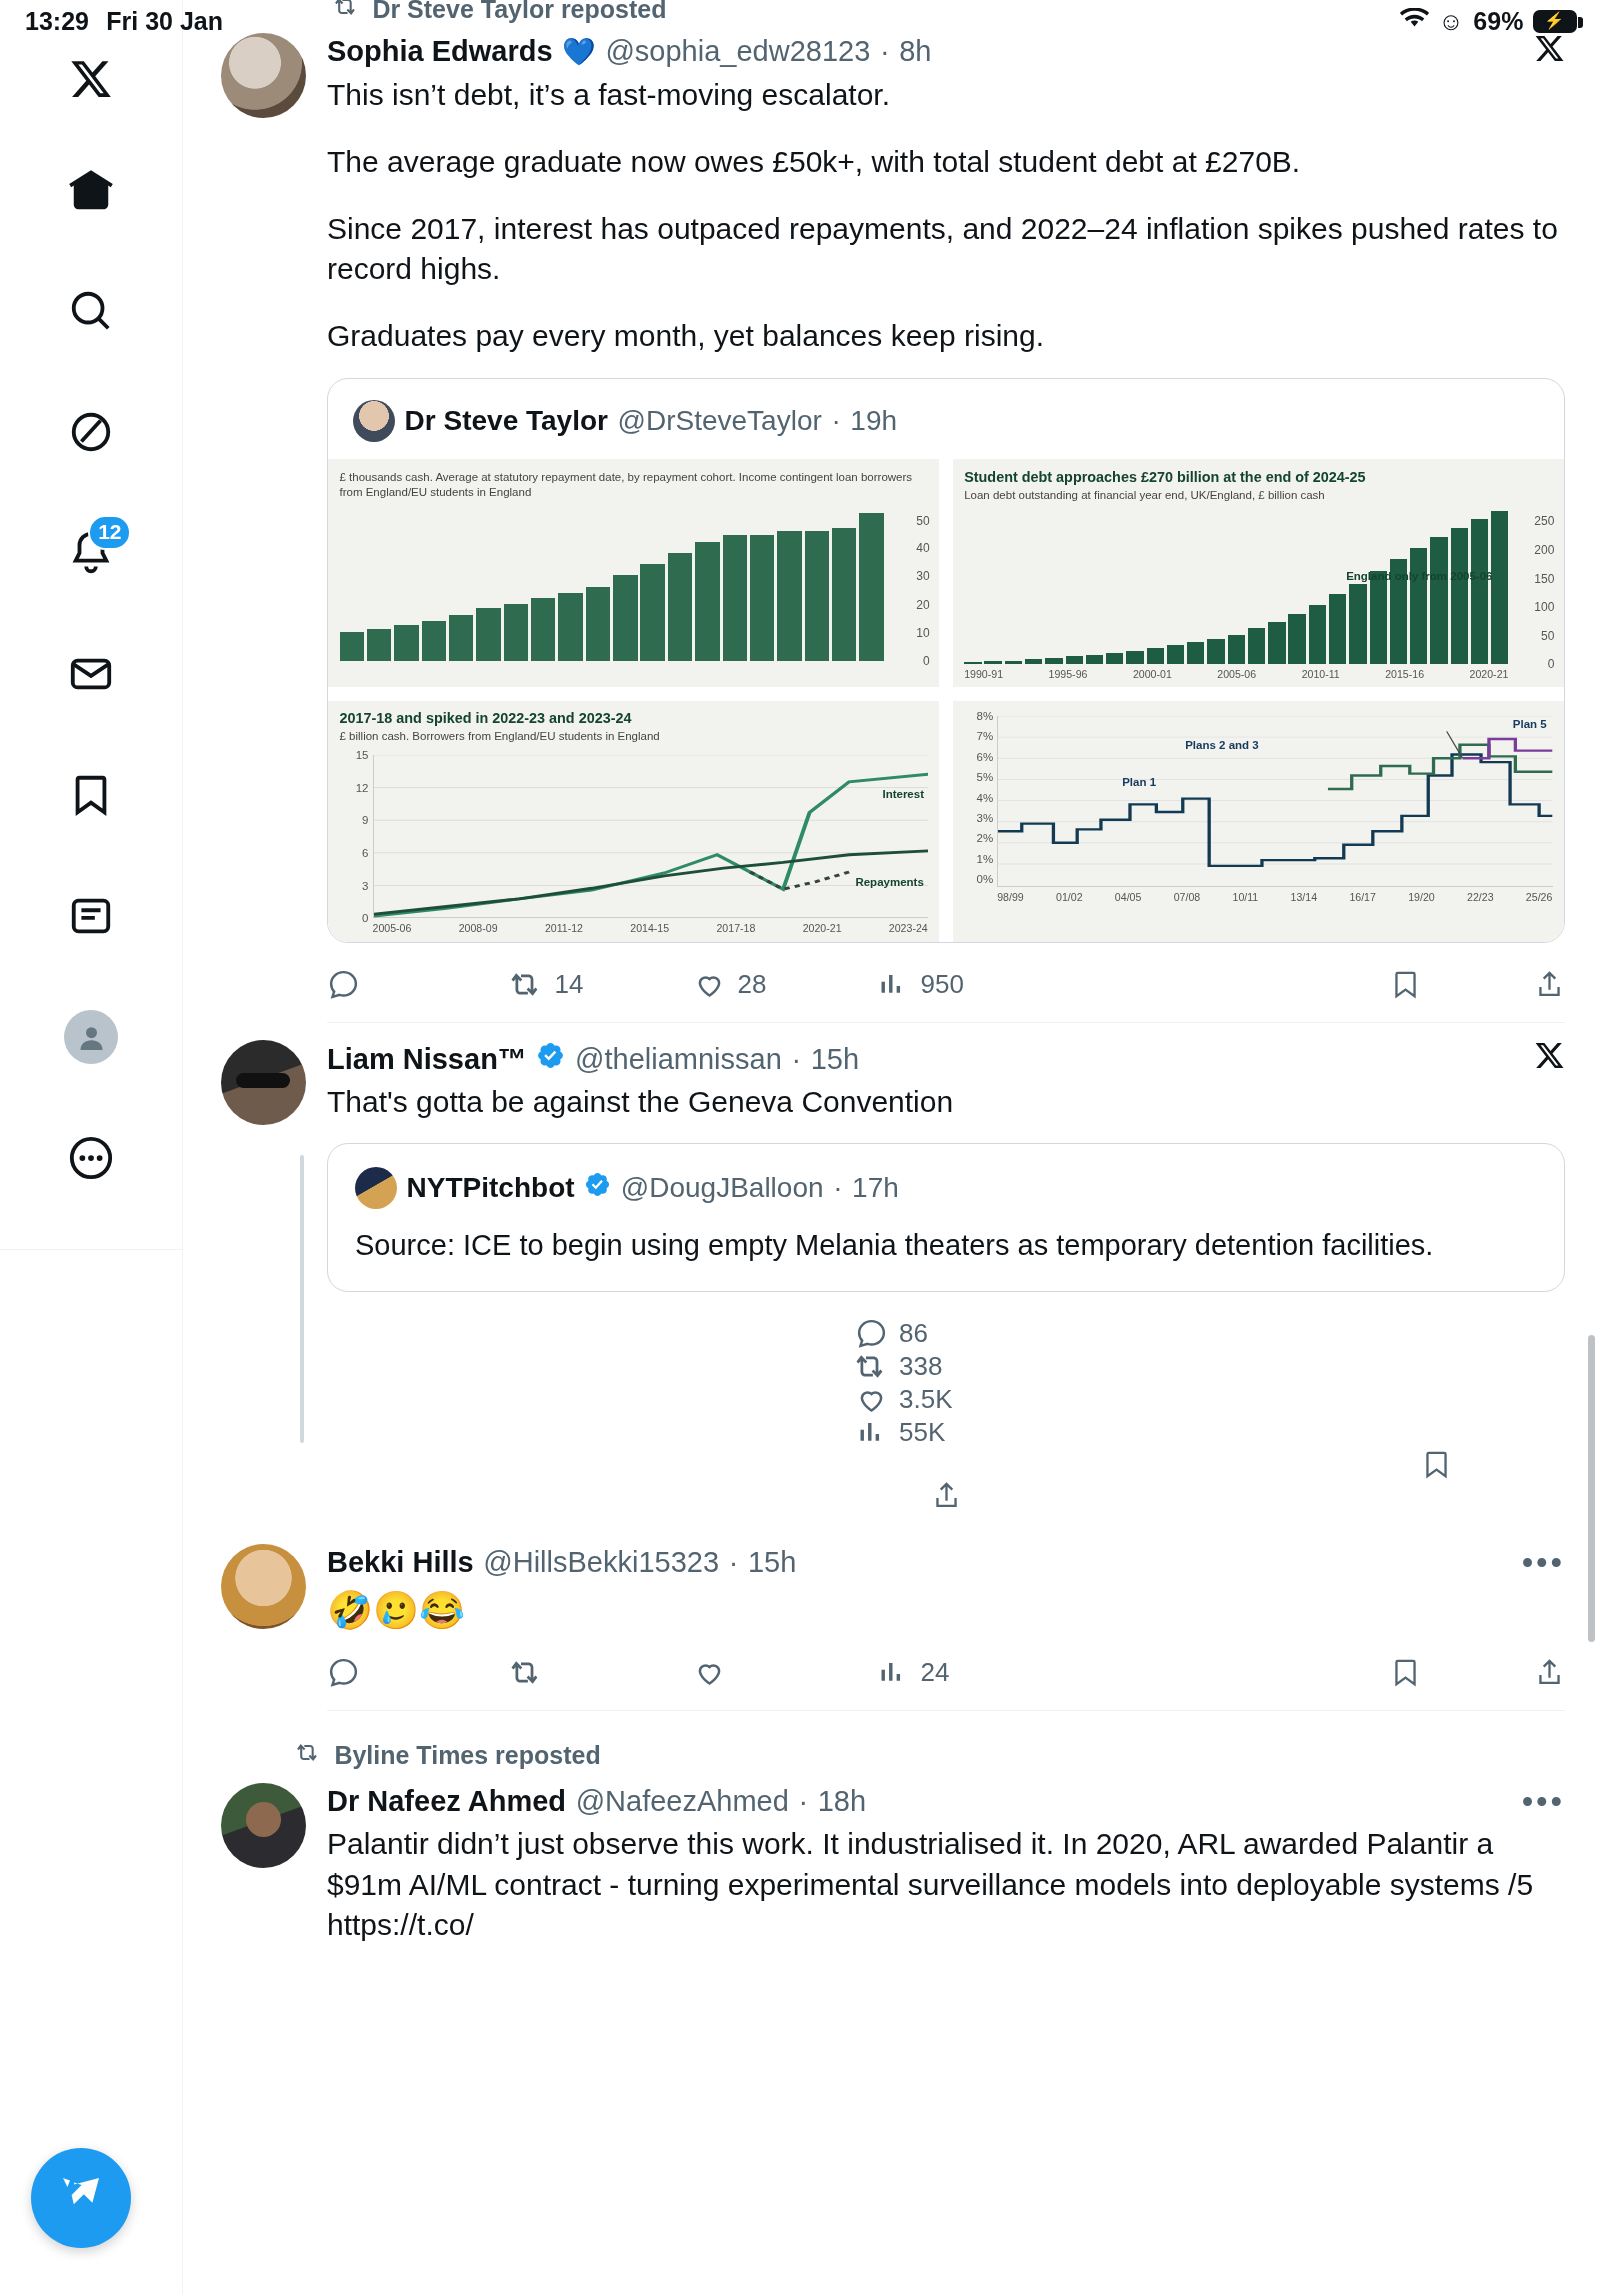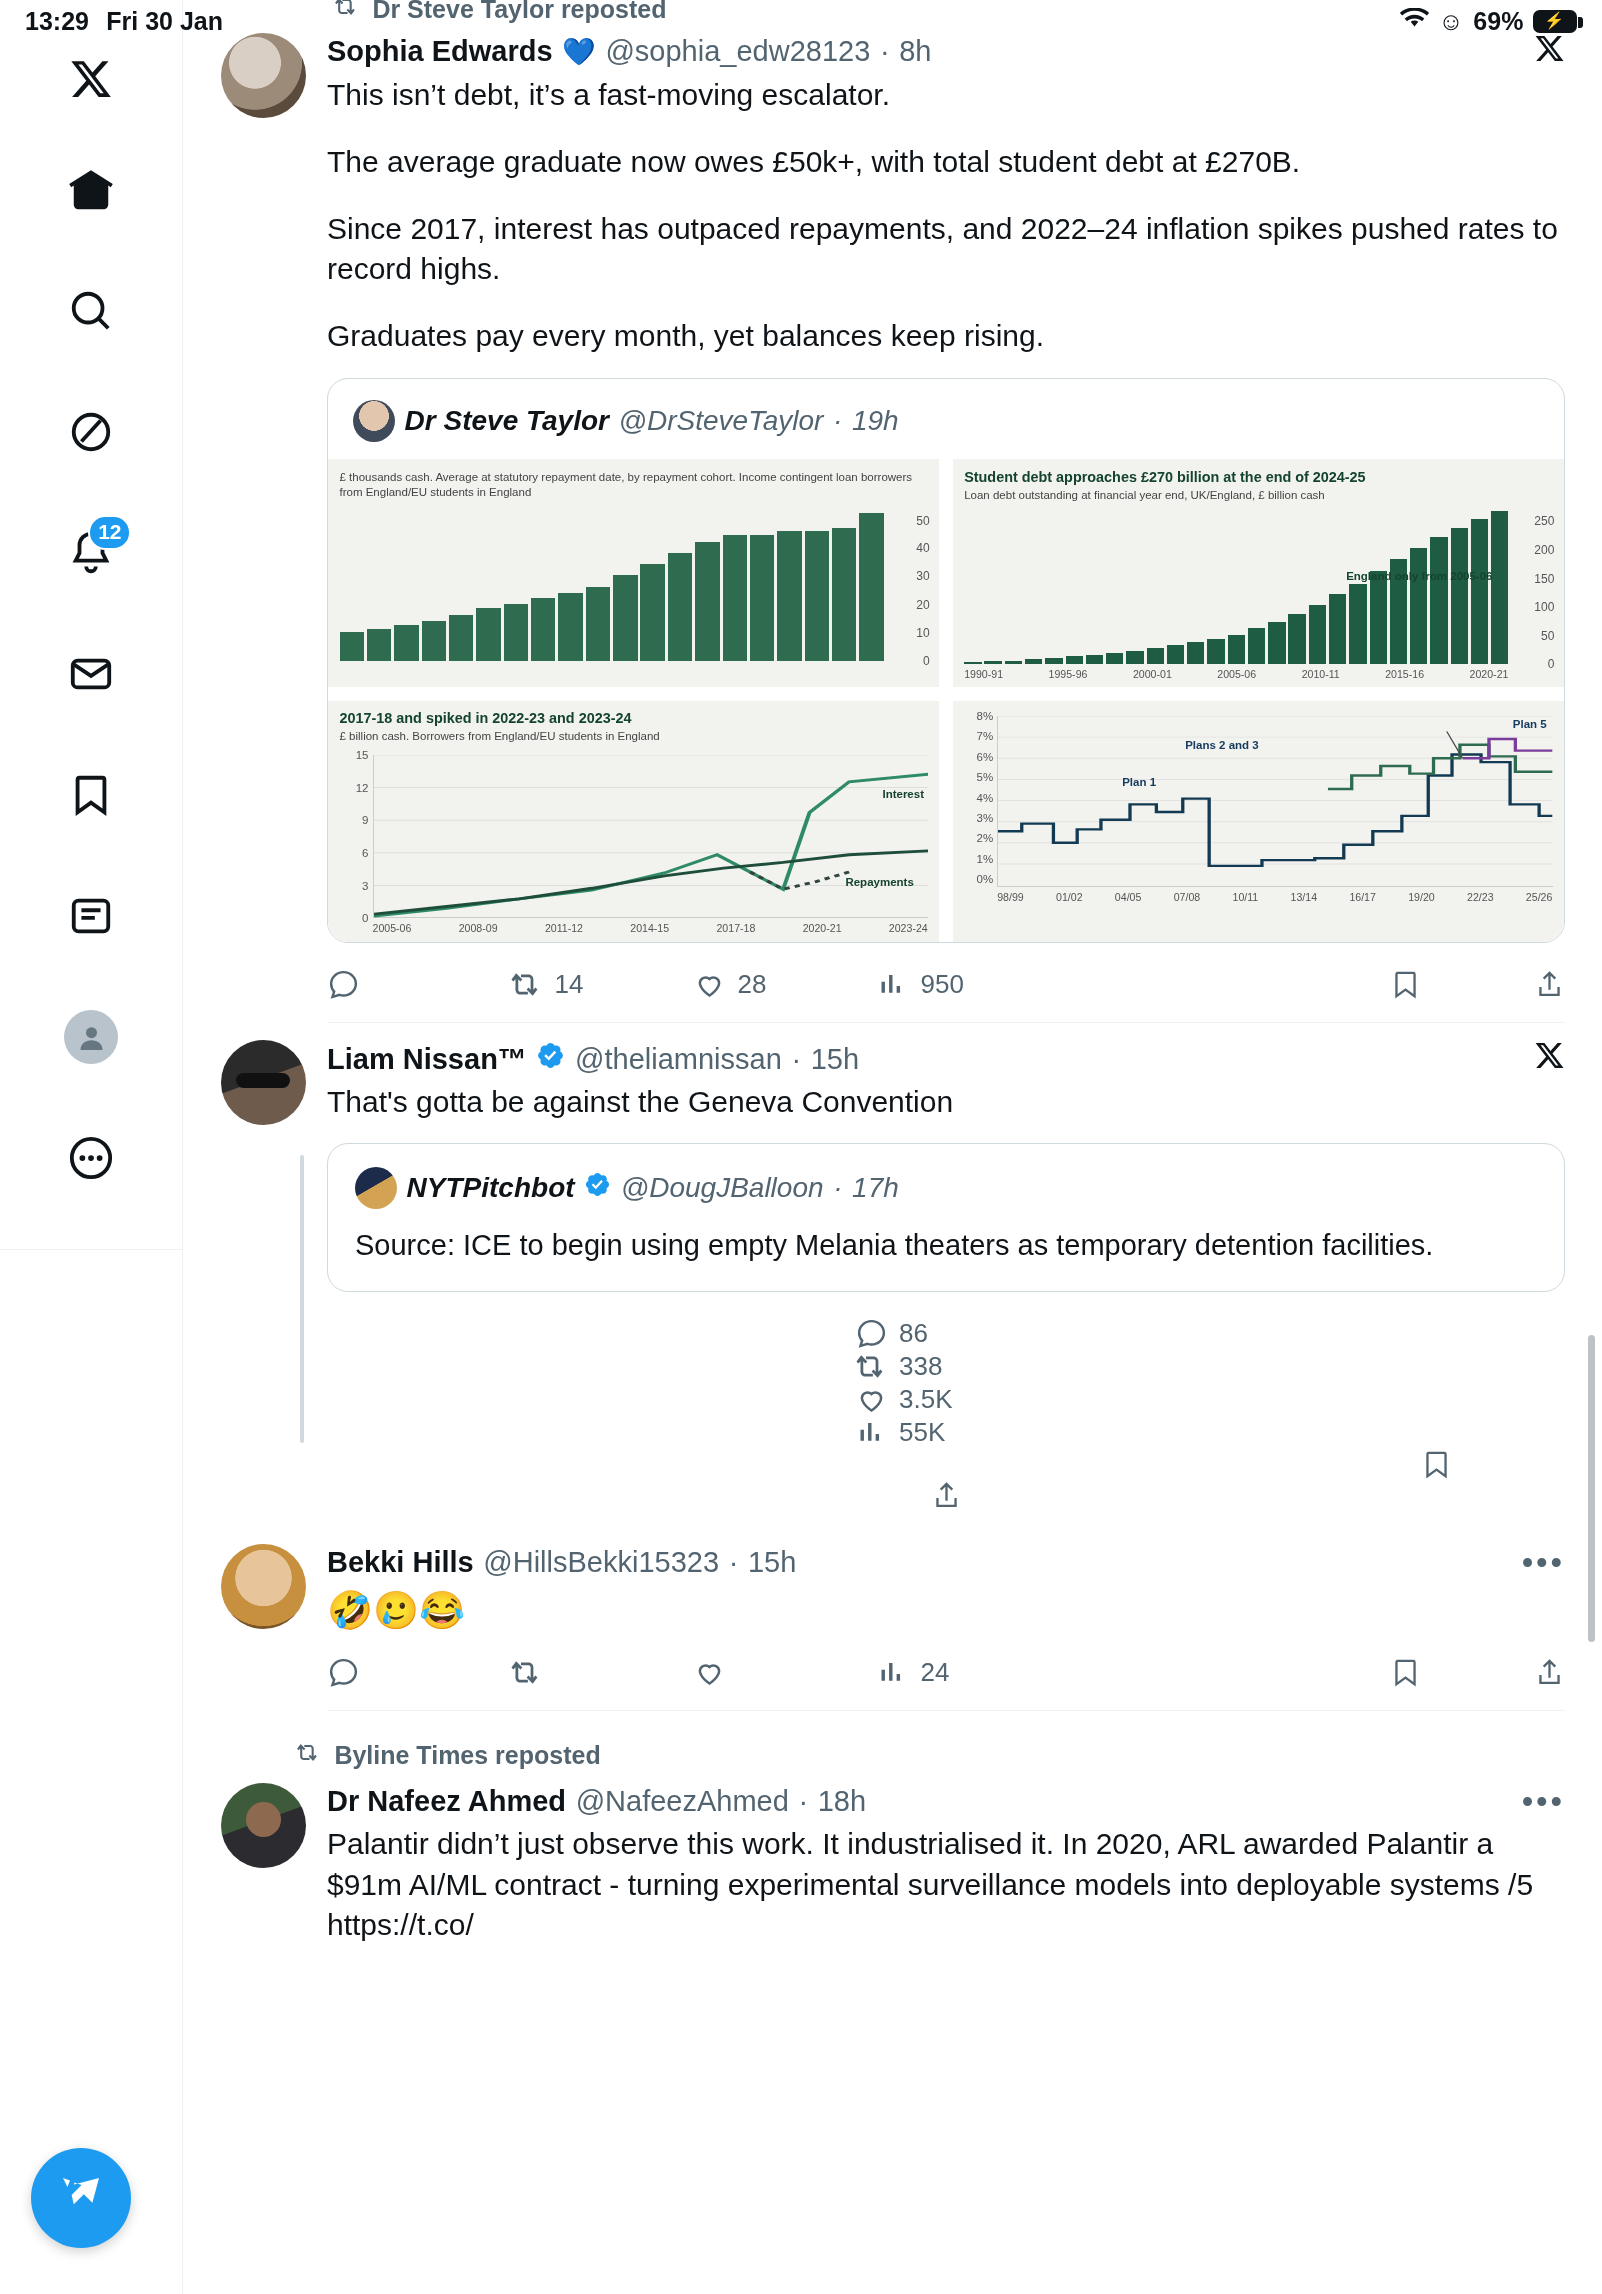--- a/index.html
+++ b/index.html
@@ -104,21 +104,21 @@
 
   .body-text { font-size: 30px; line-height: 1.34; color: #0f1419; margin-top: 3.8px; }
   .body-text p { margin-bottom: 27px; }
   .body-text p:last-child { margin-bottom: 0; }
 
   
   .quote {
     border: 1px solid #cfd9de; border-radius: 21px; margin-top: 21px; overflow: hidden;
   }
   .quote-inner { padding: 21px 25px 17.3px 25px; }
-  .q-name-row { display:flex; align-items:center; gap: 9.6px; font-size: 28px; font-style: italic; }
+  .q-name-row { display:flex; align-items:center; gap: 9.6px; font-size: 28px; }
   .q-pfp { width: 42px; height: 42px; border-radius: 50%; flex: none; }
   .q-pfp-steve { background: radial-gradient(circle at 50% 38%, #e2c6ae 0 44%, #3f4a5a 45% 100%); }
   .q-pfp-nyt { background: linear-gradient(150deg,#1c2b4a 0 45%, #d4a253 46% 100%); }
   .q-body { font-size: 29px; line-height: 1.36; margin-top: 17.3px; }
   .q-body p { margin-bottom: 25px; }
   .q-link { color: #1d9bf0; }
 
   
   .charts { display: grid; grid-template-columns: 1fr 1fr; gap: 13.4px; padding: 0 0 0 0; background:#fff; }
   .chart-card { background: #f2f2ef; padding: 9.6px 11.5px 7.7px 11.5px; position: relative; }
@@ -429,21 +429,21 @@
                   </div>
                   <div class="ylabels">
                     <span style="top:0%">15</span>
                       <span style="top:20%">12</span>
                     <span style="top:40%">9</span>
                       <span style="top:60%">6</span>
                     <span style="top:80%">3</span>
                       <span style="top:100%">0</span>
                   </div>
                   <div class="annot" style="right:3.8px; top:33px;">Interest</div>
-                  <div class="annot" style="right:14px; top:121px;">Repayments</div>
+                  <div class="annot" style="right:4px; top:121px;">Repayments</div>
                 </div>
                 <div class="axis-x" style="margin-left:33px;">
                   <span>2005-06</span>
                     <span>2008-09</span>
                     <span>2011-12</span>
                     <span>2014-15</span>
                     <span>2017-18</span>
                     <span>2020-21</span>
                     <span>2023-24</span>
                 </div>

